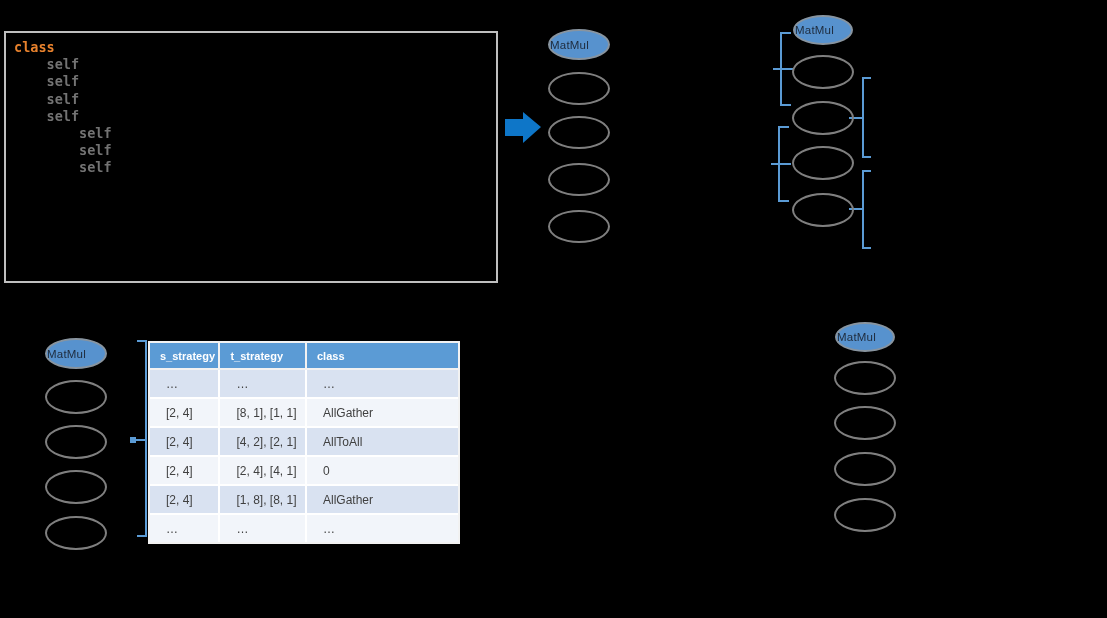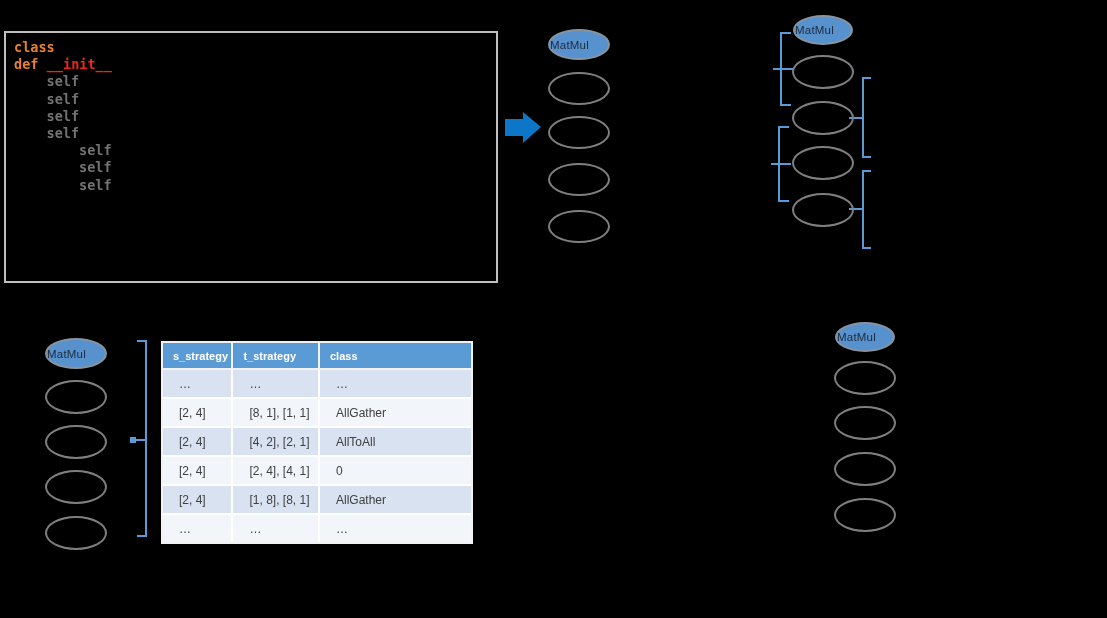--- a/index.html
+++ b/index.html
@@ -16,21 +16,21 @@
   .tok-fn{color:#F02813;margin-left:0.62em;}
   .tok-self{color:#737373;}
 
   
   .node{position:absolute;box-sizing:border-box;border:2px solid #7F7F7F;border-radius:50%;
         background:transparent;}
   .node.root{background:#5792CE;border-color:#88949F;display:flex;align-items:center;justify-content:flex-start;}
   .node.root span{font-size:11.5px;color:#1E2B3C;letter-spacing:0.2px;}
 
   
-  .strategy-table{position:absolute;left:161px;top:341px;width:312px;border-collapse:separate;
+  .strategy-table{position:absolute;left:148px;top:341px;width:312px;border-collapse:separate;
                   border-spacing:0;border:2px solid #F2F2F2;table-layout:fixed;}
   .strategy-table th{background:#5B9BD5;color:#FFFFFF;font-size:11px;font-weight:bold;
                      text-align:left;height:25px;padding:0 0 0 10px;
                      border-right:2px solid #F2F2F2;border-bottom:2px solid #F2F2F2;}
   .strategy-table td{font-size:12px;color:#404040;height:27px;padding:0 0 0 16px;
                      border-right:2px solid #FFFFFF;border-bottom:2px solid #FFFFFF;}
   .strategy-table th:last-child,.strategy-table td:last-child{border-right:none;}
   .strategy-table tr:last-child td{border-bottom:none;}
   .strategy-table tr.band td{background:#D9E2F1;}
   .strategy-table tr.plain td{background:#F2F5FA;}
@@ -46,21 +46,20 @@
     <path d="M791 33 H781 V105 H791 M773 69 H793" fill="none" stroke="#5B9BD5" stroke-width="2"></path>
     <path d="M789 127 H779 V201 H789 M771 164 H791" fill="none" stroke="#5B9BD5" stroke-width="2"></path>
     <path d="M871 78 H863 V157 H871 M863 118 H849" fill="none" stroke="#5B9BD5" stroke-width="2"></path>
     <path d="M871 171 H863 V248 H871 M863 209 H849" fill="none" stroke="#5B9BD5" stroke-width="2"></path>
     <path d="M137 341 H146 V536 H137 M146 440 H133" fill="none" stroke="#5B9BD5" stroke-width="2"></path>
     <rect x="130" y="437" width="6" height="6" fill="#5B9BD5"></rect>
   </svg>
 
   <div class="codebox">
     <div class="codeline"><span class="tok-kw">class</span></div>
-    <div class="codeline"><span class="tok-kw">def</span><span class="tok-fn">__init__</span></div>
     <div class="codeline"><span class="tok-self">    self</span></div>
     <div class="codeline"><span class="tok-self">    self</span></div>
     <div class="codeline"><span class="tok-self">    self</span></div>
     <div class="codeline"><span class="tok-self">    self</span></div>
     <div class="codeline"><span class="tok-self">        self</span></div>
     <div class="codeline"><span class="tok-self">        self</span></div>
     <div class="codeline"><span class="tok-self">        self</span></div>
   </div>
 
   <div class="node root" style="left:548px;top:29px;width:62px;height:31px;">

